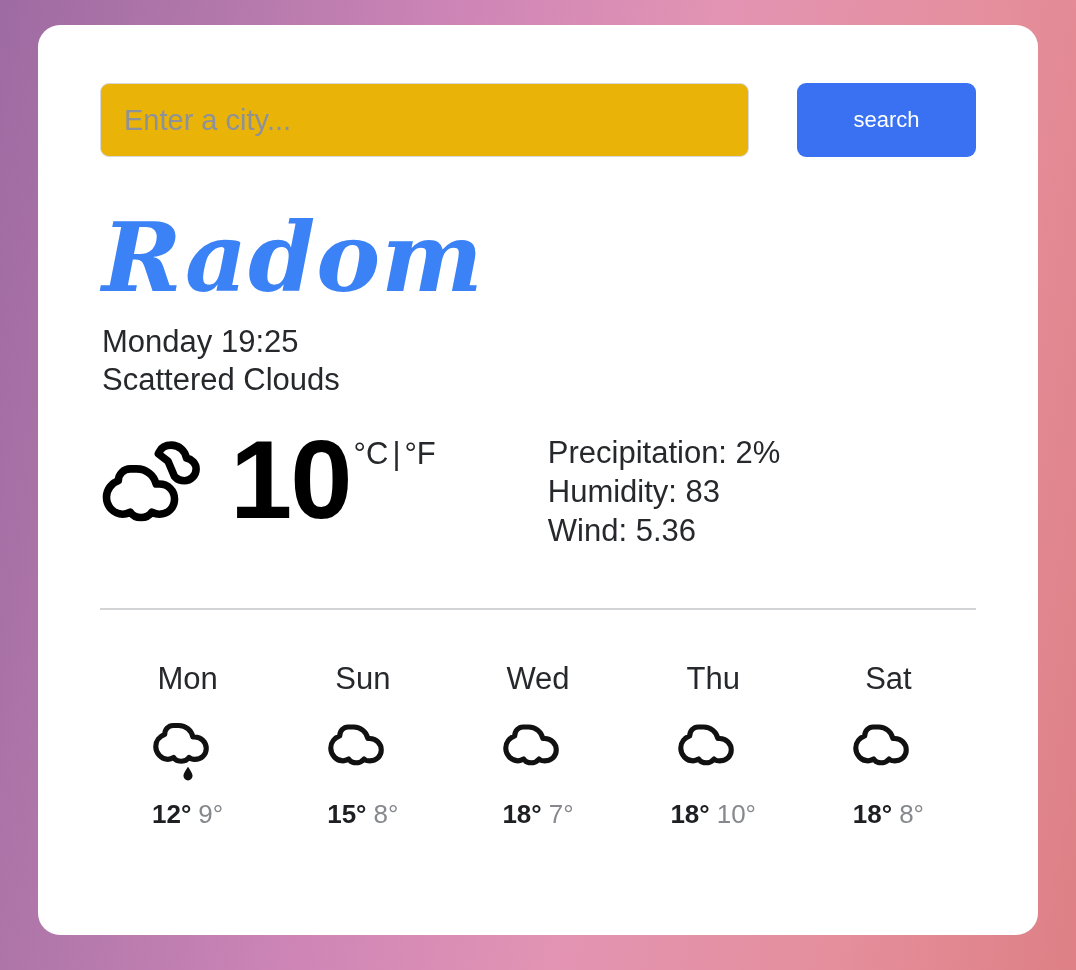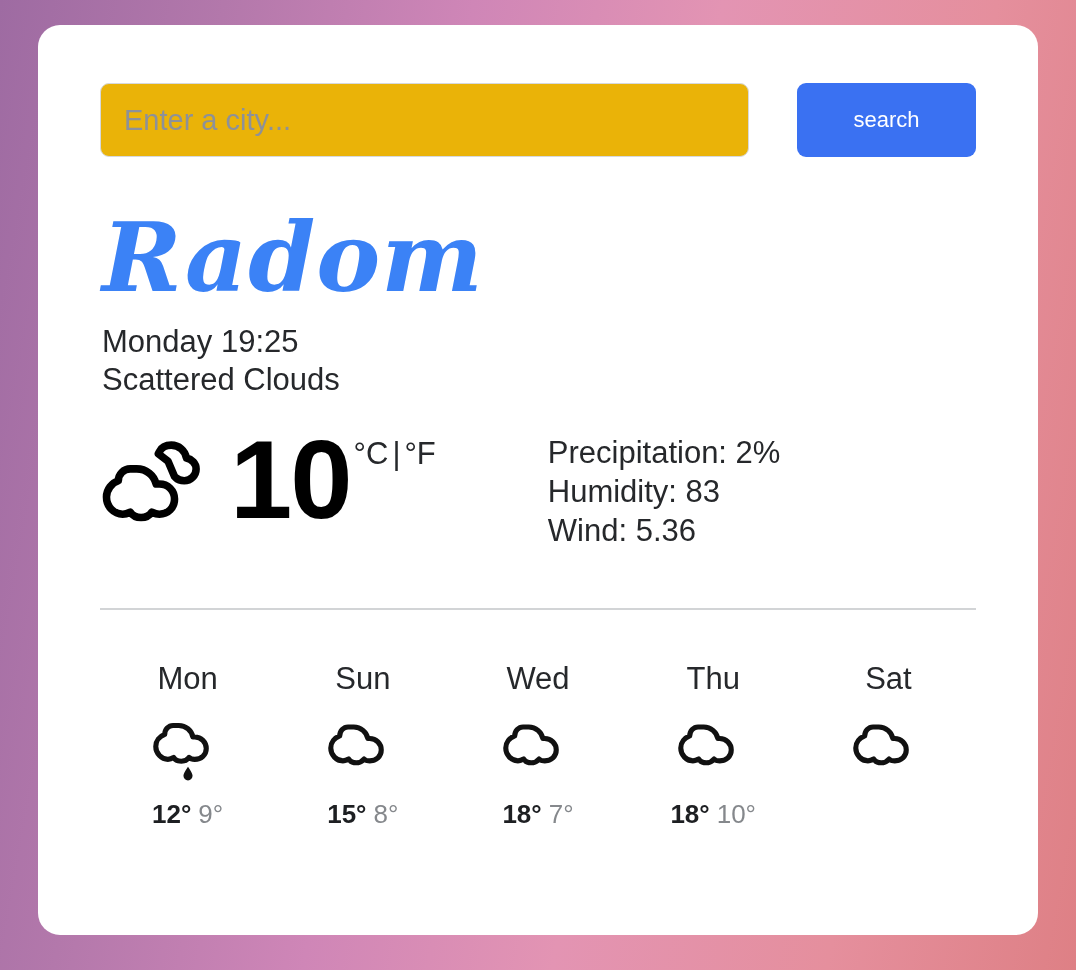--- a/index.html
+++ b/index.html
@@ -293,17 +293,20 @@
     <div class="forecast-day">
       <div class="day-label">Sat</div>
       <svg class="day-icon" viewBox="0 0 100 92">
         <path d="M32 14 c11 0 20 8 22 18 c1 0 2 0 3 0
                  c10 0 18 8 18 18 c0 10 -8 17 -18 17
                  c-4 0 -7 -1 -9 -3 c-3 4 -7 6 -12 6
                  c-5 0 -10 -2 -12 -6 c-3 2 -6 3 -9 3
                  c-10 0 -19 -9 -19 -20 c0 -9 6 -16 14 -19
                  c0 -8 6 -14 13 -14 z" transform="translate(11,4) scale(0.84)" fill="#ffffff" stroke="#111111" stroke-width="8" stroke-linejoin="round" stroke-linecap="round"></path>
       </svg>
+      <div class="day-temps">
+        <span class="t-high">18°</span><span class="t-low">8°</span>
+      </div>
     </div>
 
   </div>
 
 </div>
 
 </body></html>

